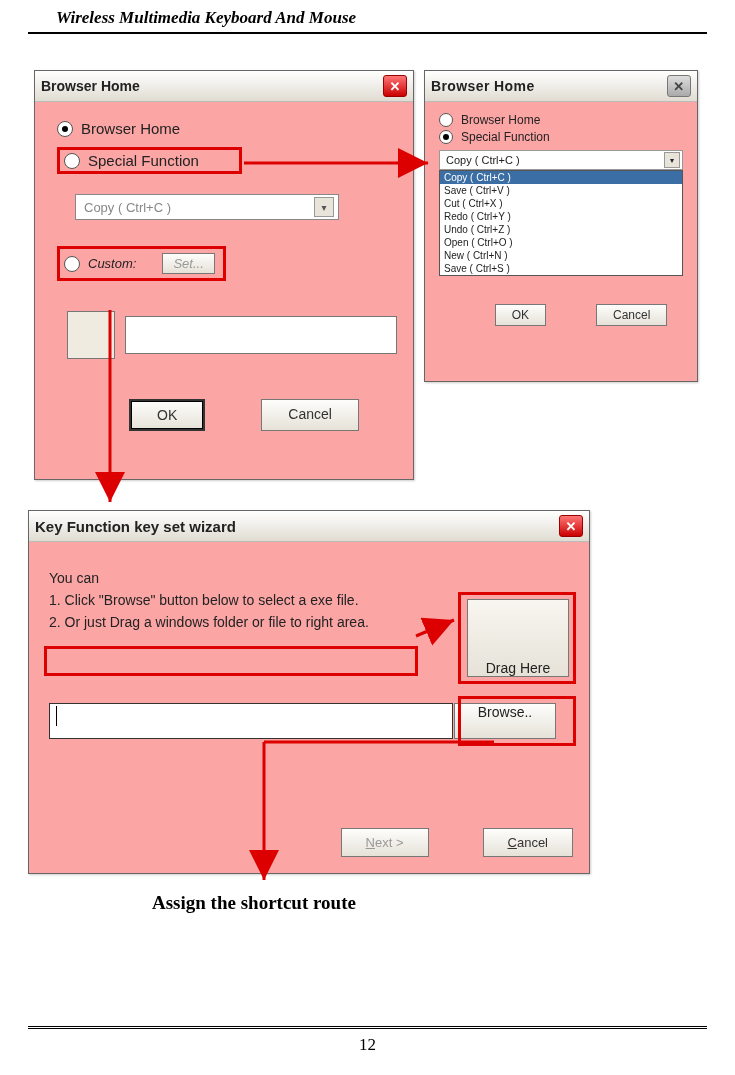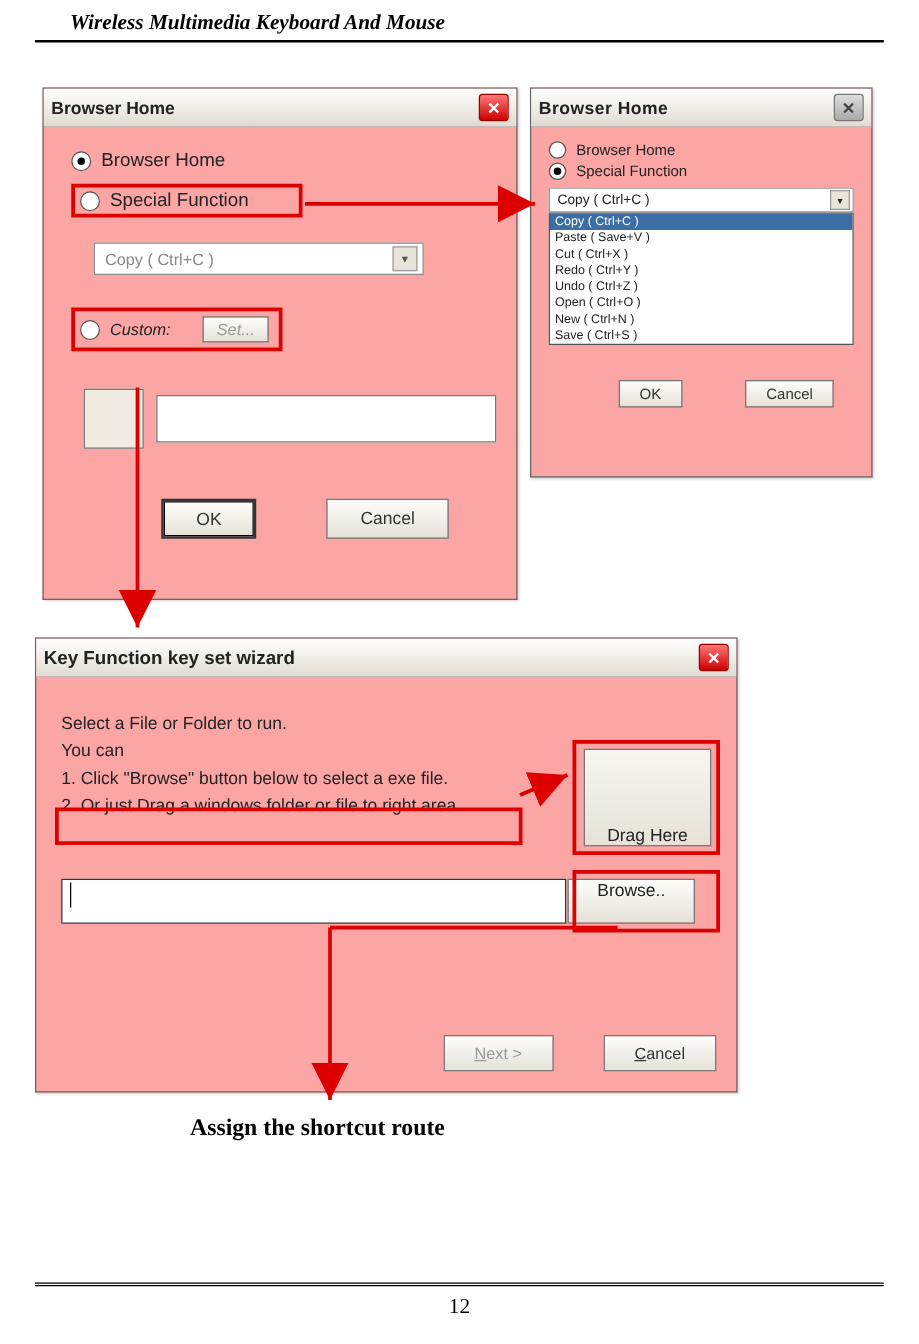--- a/index.html
+++ b/index.html
@@ -146,21 +146,21 @@
     display:flex; justify-content:center;
   }
   #dialog3 .path-input{
     position:absolute; left:20px; top:192px; width:390px; height:30px;
     border:1px solid #333; background:#fff; padding:2px 6px;
   }
   #dialog3 .path-input::before{
     content:""; width:1px; height:20px; background:#000; display:inline-block; vertical-align:middle;
   }
   #dialog3 .btn-row {
-    position:absolute; right:16px; bottom:16px; display:flex; 
+    position:absolute; right:16px; bottom:16px; display:flex; gap:14px;
   }
   #dialog3 .btn-row .btn{ padding:6px 24px;}
   #dialog3 .btn-row .btn u{ text-decoration:underline;}
 
   
   .hl { position:absolute; border:3px solid #d00; }
 
   
   svg.arrows { position:absolute; left:0; top:0; pointer-events:none;}
   .caption {
@@ -228,42 +228,41 @@
       <div class="radio-row">
         <span class="radio selected"></span>
         <span>Special Function</span>
       </div>
       <div class="combo2">
         <span>Copy ( Ctrl+C )</span>
         <span class="arrow">▾</span>
       </div>
       <div class="listbox">
         <div class="sel">Copy ( Ctrl+C )</div>
-        <div>Paste ( Save+V )</div>
+        <div>Save ( Ctrl+V )</div>
         <div>Cut ( Ctrl+X )</div>
         <div>Redo ( Ctrl+Y )</div>
         <div>Undo ( Ctrl+Z )</div>
         <div>Open ( Ctrl+O )</div>
         <div>New ( Ctrl+N )</div>
         <div>Save ( Ctrl+S )</div>
       </div>
       <div class="btn-row">
         <span class="btn">OK</span>
         <span class="btn">Cancel</span>
       </div>
     </div>
   </div>
 
   <div id="dialog3" class="dialog">
     <div class="titlebar">
       <span>Key Function key  set wizard</span>
       <span class="close-btn">✕</span>
     </div>
     <div class="wiz-body">
-      <p>Select a File or Folder to run.</p>
       <p>You can</p>
       <p>1. Click "Browse" button below to select a exe file.</p>
       <p>2. Or just Drag a windows folder or file to right area.</p>
     </div>
     <div class="drag-target">
       <span>Drag Here</span>
     </div>
     <div class="browse-btn">
       <span>Browse..</span>
     </div>

